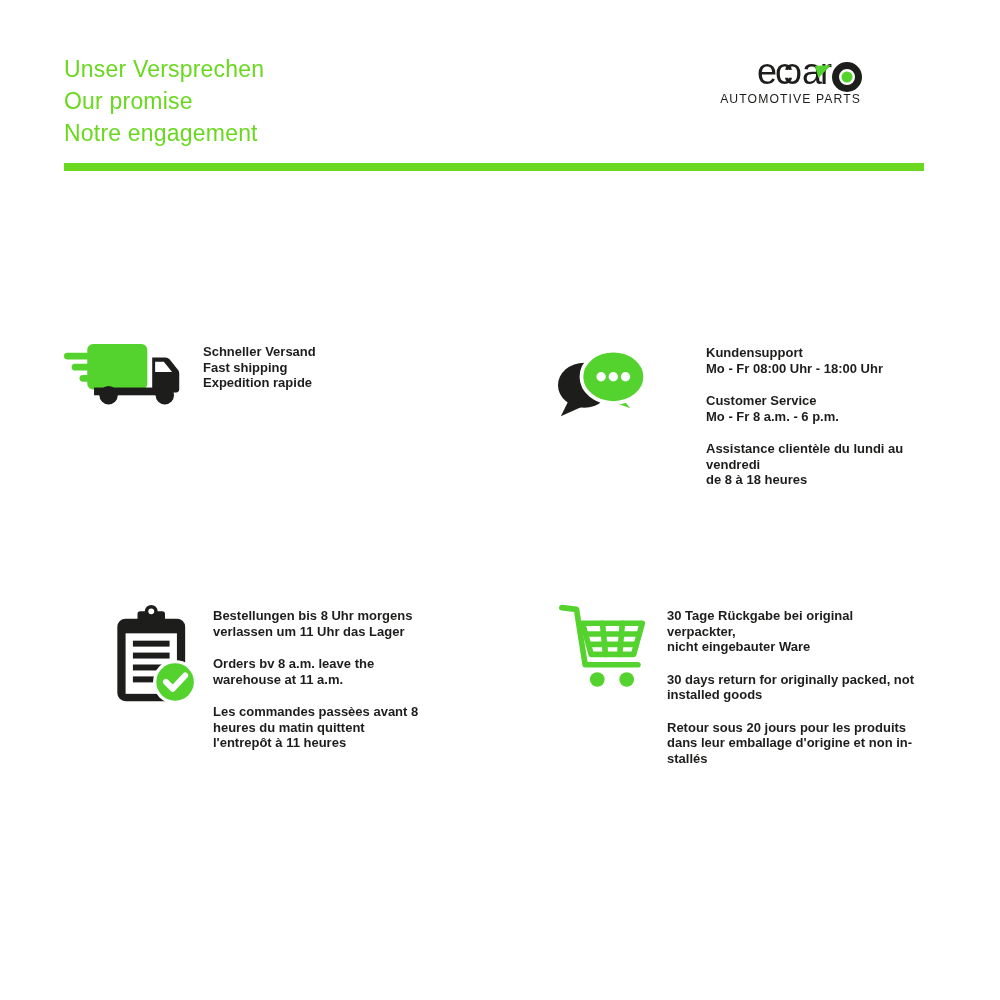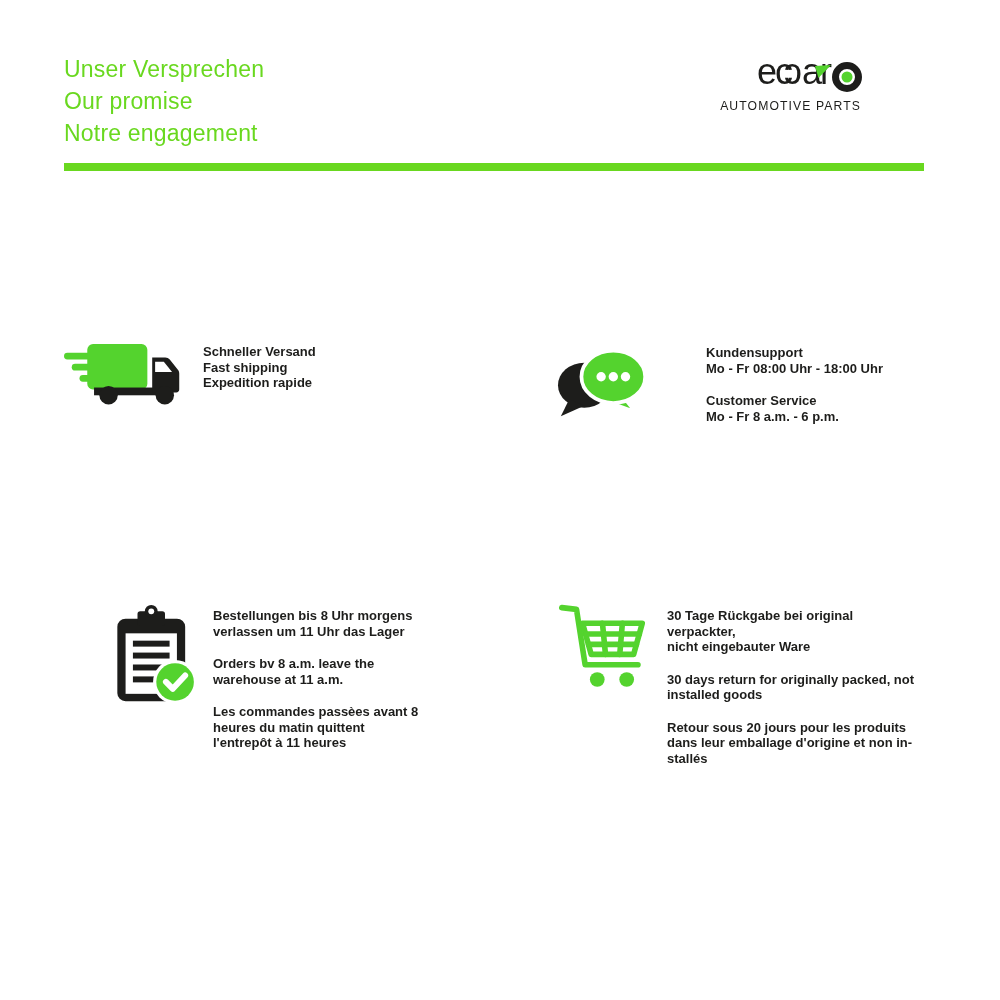--- a/index.html
+++ b/index.html
@@ -44,21 +44,21 @@
     width:30px;height:30px;margin-left:2px;
     border:7.5px solid var(--ink);border-radius:50%;
     align-self:center;margin-top:10px;
   }
   .logo-o-dot{
     position:absolute;left:50%;top:50%;transform:translate(-50%,-50%);
     width:11px;height:11px;border-radius:50%;
     background:var(--icon-green);
   }
   .logo-tagline{
-    margin-top:7px;margin-right:1px;
+    margin-right:1px;
     font-size:12.2px;letter-spacing:1.1px;font-weight:400;
     color:var(--ink);
   }
   
   .icon{position:absolute;}
   .text-block{
     position:absolute;
     font-size:13px;line-height:15.5px;font-weight:700;
     color:var(--ink);
   }
@@ -132,20 +132,22 @@
         <circle cx="61" cy="36" r="5"></circle>
         <circle cx="74" cy="36" r="5"></circle>
       </g>
     </svg>
   </div>
   <div class="text-block p1-text">
     <p>Kundensupport
 Mo - Fr 08:00 Uhr - 18:00 Uhr</p>
     <p>Customer Service
 Mo - Fr 8 a.m. - 6 p.m.</p>
+    <p>Assistance clientèle du lundi au vendredi
+de 8 à 18 heures</p>
   </div>
 
   <div class="icon p2-icon">
     <svg width="88" height="103" viewBox="0 0 96 112" xmlns="http://www.w3.org/2000/svg">
       <rect x="8" y="18" width="74" height="90" rx="9" fill="var(--ink)"></rect>
       <rect x="17" y="34" width="56" height="66" fill="#fff"></rect>
       <rect x="30" y="10" width="30" height="16" rx="3" fill="var(--ink)"></rect>
       <circle cx="45" cy="10" r="7" fill="var(--ink)"></circle>
       <circle cx="45" cy="10" r="3.2" fill="#fff"></circle>
       <g fill="var(--ink)">

